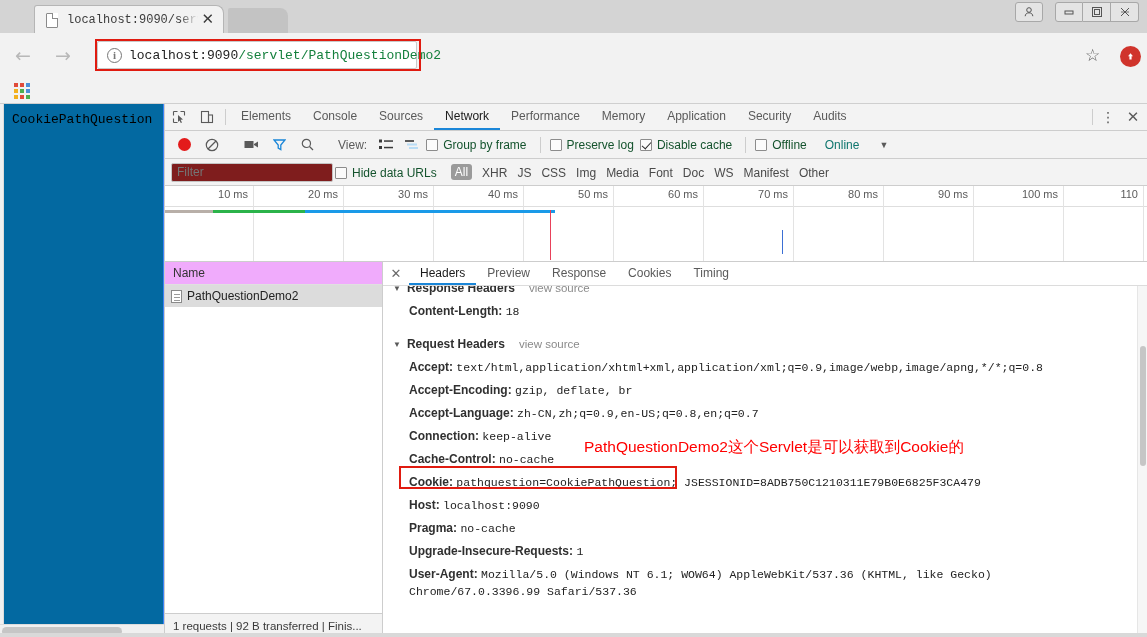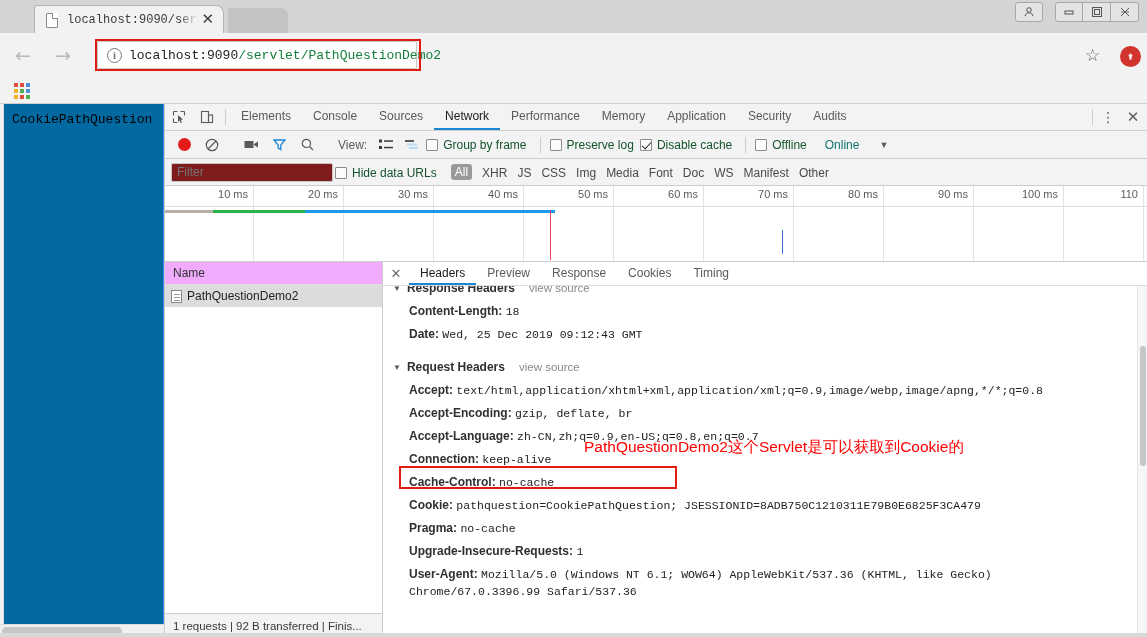--- a/index.html
+++ b/index.html
@@ -733,24 +733,20 @@
 
           <div class="hdr-section" style="margin-top:-7px">
             <span class="tri">▼</span>
             <span>Response Headers</span>
             <span class="vsrc">view source</span>
           </div>
           <div class="hdr-row">
             <span class="k">Content-Length:</span>
             <span class="v">18</span>
           </div>
-          <div class="hdr-row">
-            <span class="k">Date:</span>
-            <span class="v">Wed, 25 Dec 2019 09:12:43 GMT</span>
-          </div>
 
           <div class="hdr-section" style="margin-top:12px">
             <span class="tri">▼</span>
             <span>Request Headers</span>
             <span class="vsrc">view source</span>
           </div>
 
           <div class="hdr-row">
             <span class="k">Accept:</span>
             <span class="v">text/html,application/xhtml+xml,application/xml;q=0.9,image/webp,image/apng,*/*;q=0.8</span>
@@ -769,20 +765,24 @@
           </div>
           <div class="hdr-row">
             <span class="k">Cache-Control:</span>
             <span class="v">no-cache</span>
           </div>
           <div class="hdr-row">
             <span class="k">Cookie:</span>
             <span class="v">pathquestion=CookiePathQuestion; JSESSIONID=8ADB750C1210311E79B0E6825F3CA479</span>
           </div>
           <div class="hdr-row">
+            <span class="k">Host:</span>
+            <span class="v">localhost:9090</span>
+          </div>
+          <div class="hdr-row">
             <span class="k">Pragma:</span>
             <span class="v">no-cache</span>
           </div>
           <div class="hdr-row">
             <span class="k">Upgrade-Insecure-Requests:</span>
             <span class="v">1</span>
           </div>
           <div class="hdr-row wrap" style="padding-right:96px">
             <span class="k">User-Agent:</span>
             <span class="v">Mozilla/5.0 (Windows NT 6.1; WOW64) AppleWebKit/537.36 (KHTML, like Gecko) Chrome/67.0.3396.99 Safari/537.36</span>

